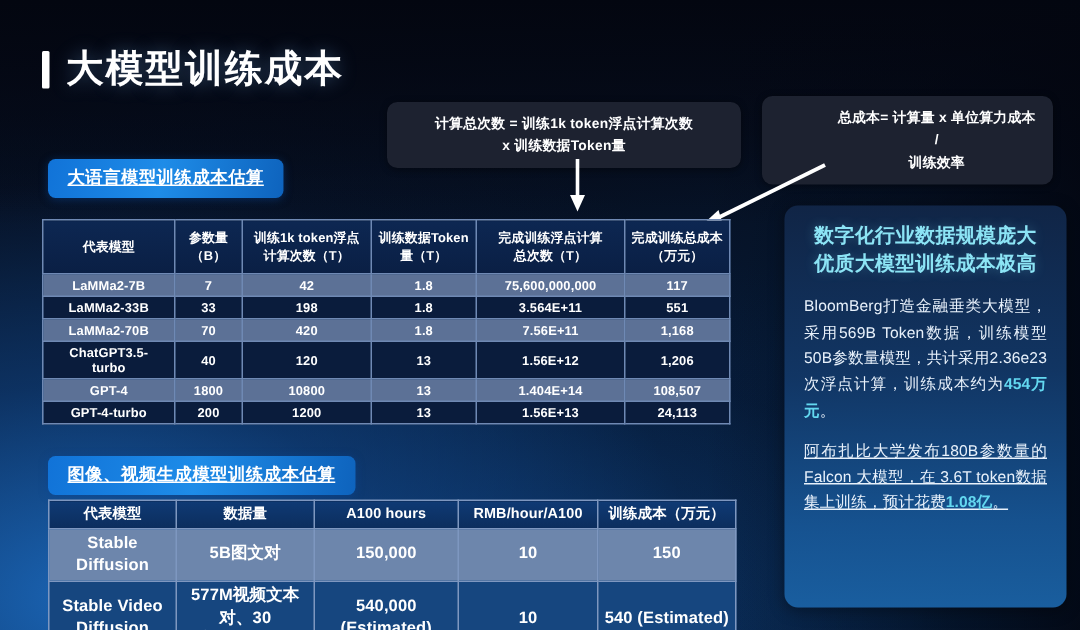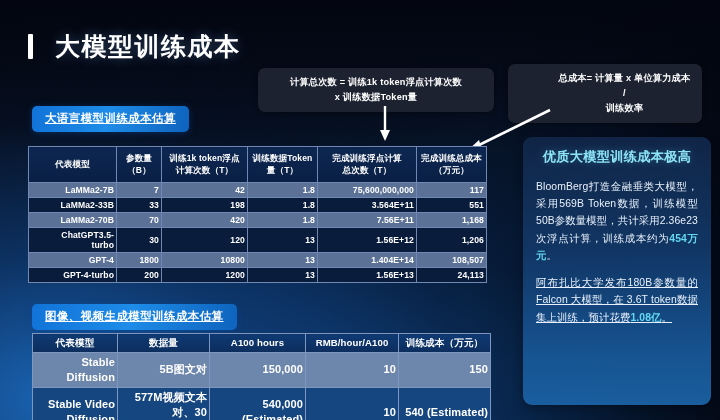--- a/index.html
+++ b/index.html
@@ -40,21 +40,21 @@
 
   .layer { position: relative; z-index: 3; }
 
   
   .title-wrap {
     position: absolute;
     left: 28px;
     top: 34px;
     display: flex;
     align-items: center;
-    gap: 22px;
+    gap: 11px;
   }
   .title-bar {
     width: 5px;
     height: 25px;
     background: #ffffff;
     border-radius: 1px;
   }
   .title-text {
     font-size: 25px;
     font-weight: 700;
@@ -126,21 +126,20 @@
   .tbl thead th {
     background: linear-gradient(180deg, #0d2752 0%, #0a1f44 100%);
     font-size: 8.6px;
     line-height: 1.3;
     height: 36px;
     letter-spacing: 0.1px;
   }
   .tbl tbody td {
     font-size: 8.6px;
     letter-spacing: 0.1px;
-    text-align: right;
   }
   .tbl tbody tr.odd td  { background: #0a1c3c; }
   .tbl tbody tr.even td { background: #5c7196; }
 
   
   #table-llm { left: 28px; top: 146px; width: 458px; }
   #table-llm tbody tr { height: 15px; }
   #table-llm tbody tr.tall { height: 14px; }
 
   
@@ -261,21 +260,21 @@
       <tr class="even">
         <td>LaMMa2-70B</td>
         <td>70</td>
         <td>420</td>
         <td>1.8</td>
         <td>7.56E+11</td>
         <td>1,168</td>
       </tr>
       <tr class="odd tall">
         <td>ChatGPT3.5-<br>turbo</td>
-        <td>30</td>
+        <td>40</td>
         <td>120</td>
         <td>13</td>
         <td>1.56E+12</td>
         <td>1,206</td>
       </tr>
       <tr class="even">
         <td>GPT-4</td>
         <td>1800</td>
         <td>10800</td>
         <td>13</td>
@@ -325,19 +324,20 @@
         <td>577M视频文本对、30<br>帧/视频=18B图像</td>
         <td>540,000<br>(Estimated)</td>
         <td>10</td>
         <td>540 (Estimated)</td>
       </tr>
     </tbody>
   </table>
 
   <div class="panel layer">
     <div class="panel-heading">
+      <div>数字化行业数据规模庞大</div>
       <div>优质大模型训练成本极高</div>
     </div>
     <p class="panel-para"><span>BloomBerg打造金融垂类大模型，采用569B Token数据，训练模型50B参数量模型，共计采用2.36e23次浮点计算，训练成本约为</span><span class="hl">454万元</span><span>。</span></p>
     <p class="panel-para"><span>阿布扎比大学发布180B参数量的 Falcon 大模型，在 3.6T token数据集上训练，预计花费</span><span class="hl">1.08亿</span><span>。</span></p>
   </div>
 
 </div>
 
 </body></html>

